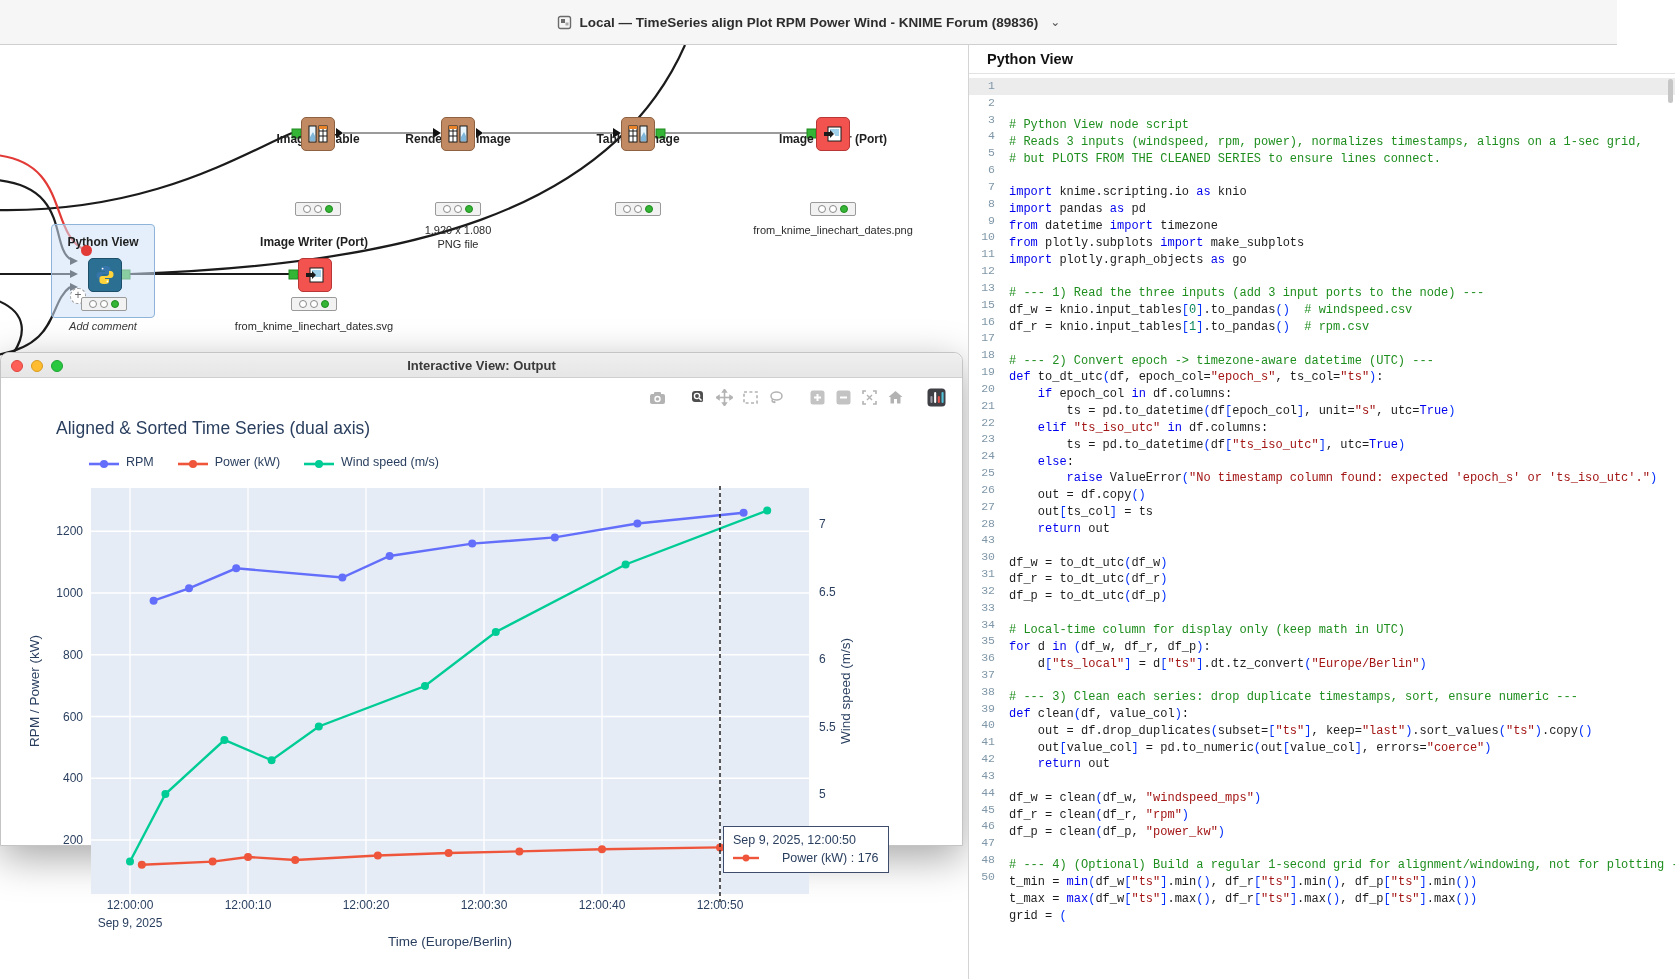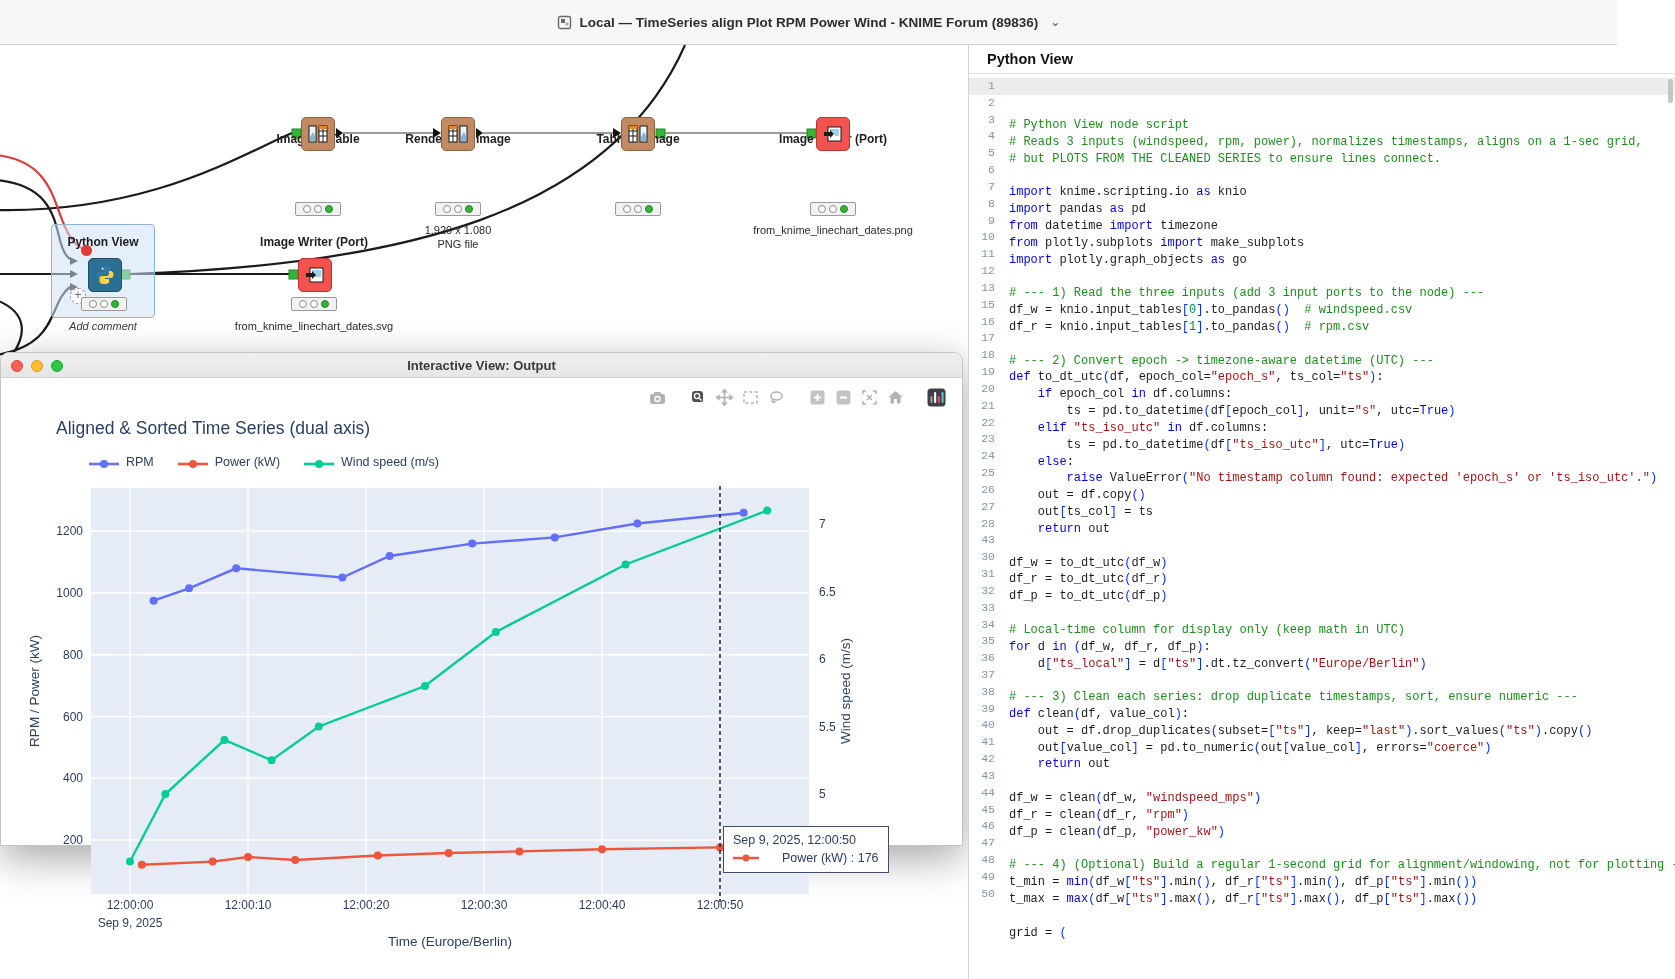--- a/index.html
+++ b/index.html
@@ -490,19 +490,18 @@
         <div class="cl"><span class="ln">39</span><span class="ct"><i class="guide" style="left: 14px;"></i><span class="tk-p">    out</span><span class="tk-b">[</span><span class="tk-p">value_col</span><span class="tk-b">]</span><span class="tk-p"> = pd.to_numeric</span><span class="tk-b">(</span><span class="tk-p">out</span><span class="tk-b">[</span><span class="tk-p">value_col</span><span class="tk-b">]</span><span class="tk-p">, errors=</span><span class="tk-s">"coerce"</span><span class="tk-b">)</span></span></div>
         <div class="cl"><span class="ln">40</span><span class="ct"><i class="guide" style="left: 14px;"></i><span class="tk-p">    </span><span class="tk-k">return</span><span class="tk-p"> out</span></span></div>
         <div class="cl"><span class="ln">41</span><span class="ct"></span></div>
         <div class="cl"><span class="ln">42</span><span class="ct"><span class="tk-p">df_w = clean</span><span class="tk-b">(</span><span class="tk-p">df_w, </span><span class="tk-s">"windspeed_mps"</span><span class="tk-b">)</span></span></div>
         <div class="cl"><span class="ln">43</span><span class="ct"><span class="tk-p">df_r = clean</span><span class="tk-b">(</span><span class="tk-p">df_r, </span><span class="tk-s">"rpm"</span><span class="tk-b">)</span></span></div>
         <div class="cl"><span class="ln">44</span><span class="ct"><span class="tk-p">df_p = clean</span><span class="tk-b">(</span><span class="tk-p">df_p, </span><span class="tk-s">"power_kw"</span><span class="tk-b">)</span></span></div>
         <div class="cl"><span class="ln">45</span><span class="ct"></span></div>
         <div class="cl"><span class="ln">46</span><span class="ct"><span class="tk-c"># --- 4) (Optional) Build a regular 1-second grid for alignment/windowing, not for plotting ---</span></span></div>
         <div class="cl"><span class="ln">47</span><span class="ct"><span class="tk-p">t_min = </span><span class="tk-f">min</span><span class="tk-b">(</span><span class="tk-p">df_w</span><span class="tk-b">[</span><span class="tk-s">"ts"</span><span class="tk-b">]</span><span class="tk-p">.min</span><span class="tk-b">()</span><span class="tk-p">, df_r</span><span class="tk-b">[</span><span class="tk-s">"ts"</span><span class="tk-b">]</span><span class="tk-p">.min</span><span class="tk-b">()</span><span class="tk-p">, df_p</span><span class="tk-b">[</span><span class="tk-s">"ts"</span><span class="tk-b">]</span><span class="tk-p">.min</span><span class="tk-b">())</span></span></div>
         <div class="cl"><span class="ln">48</span><span class="ct"><span class="tk-p">t_max = </span><span class="tk-f">max</span><span class="tk-b">(</span><span class="tk-p">df_w</span><span class="tk-b">[</span><span class="tk-s">"ts"</span><span class="tk-b">]</span><span class="tk-p">.max</span><span class="tk-b">()</span><span class="tk-p">, df_r</span><span class="tk-b">[</span><span class="tk-s">"ts"</span><span class="tk-b">]</span><span class="tk-p">.max</span><span class="tk-b">()</span><span class="tk-p">, df_p</span><span class="tk-b">[</span><span class="tk-s">"ts"</span><span class="tk-b">]</span><span class="tk-p">.max</span><span class="tk-b">())</span></span></div>
-        <div class="cl"><span class="ln">49</span><span class="ct"></span></div>
         <div class="cl"><span class="ln">50</span><span class="ct"><span class="tk-p">grid = </span><span class="tk-b">(</span></span></div>
       </div>
     <div class="scroll-thumb"></div>
   </div>
 
 </div>
 
 </body></html>

